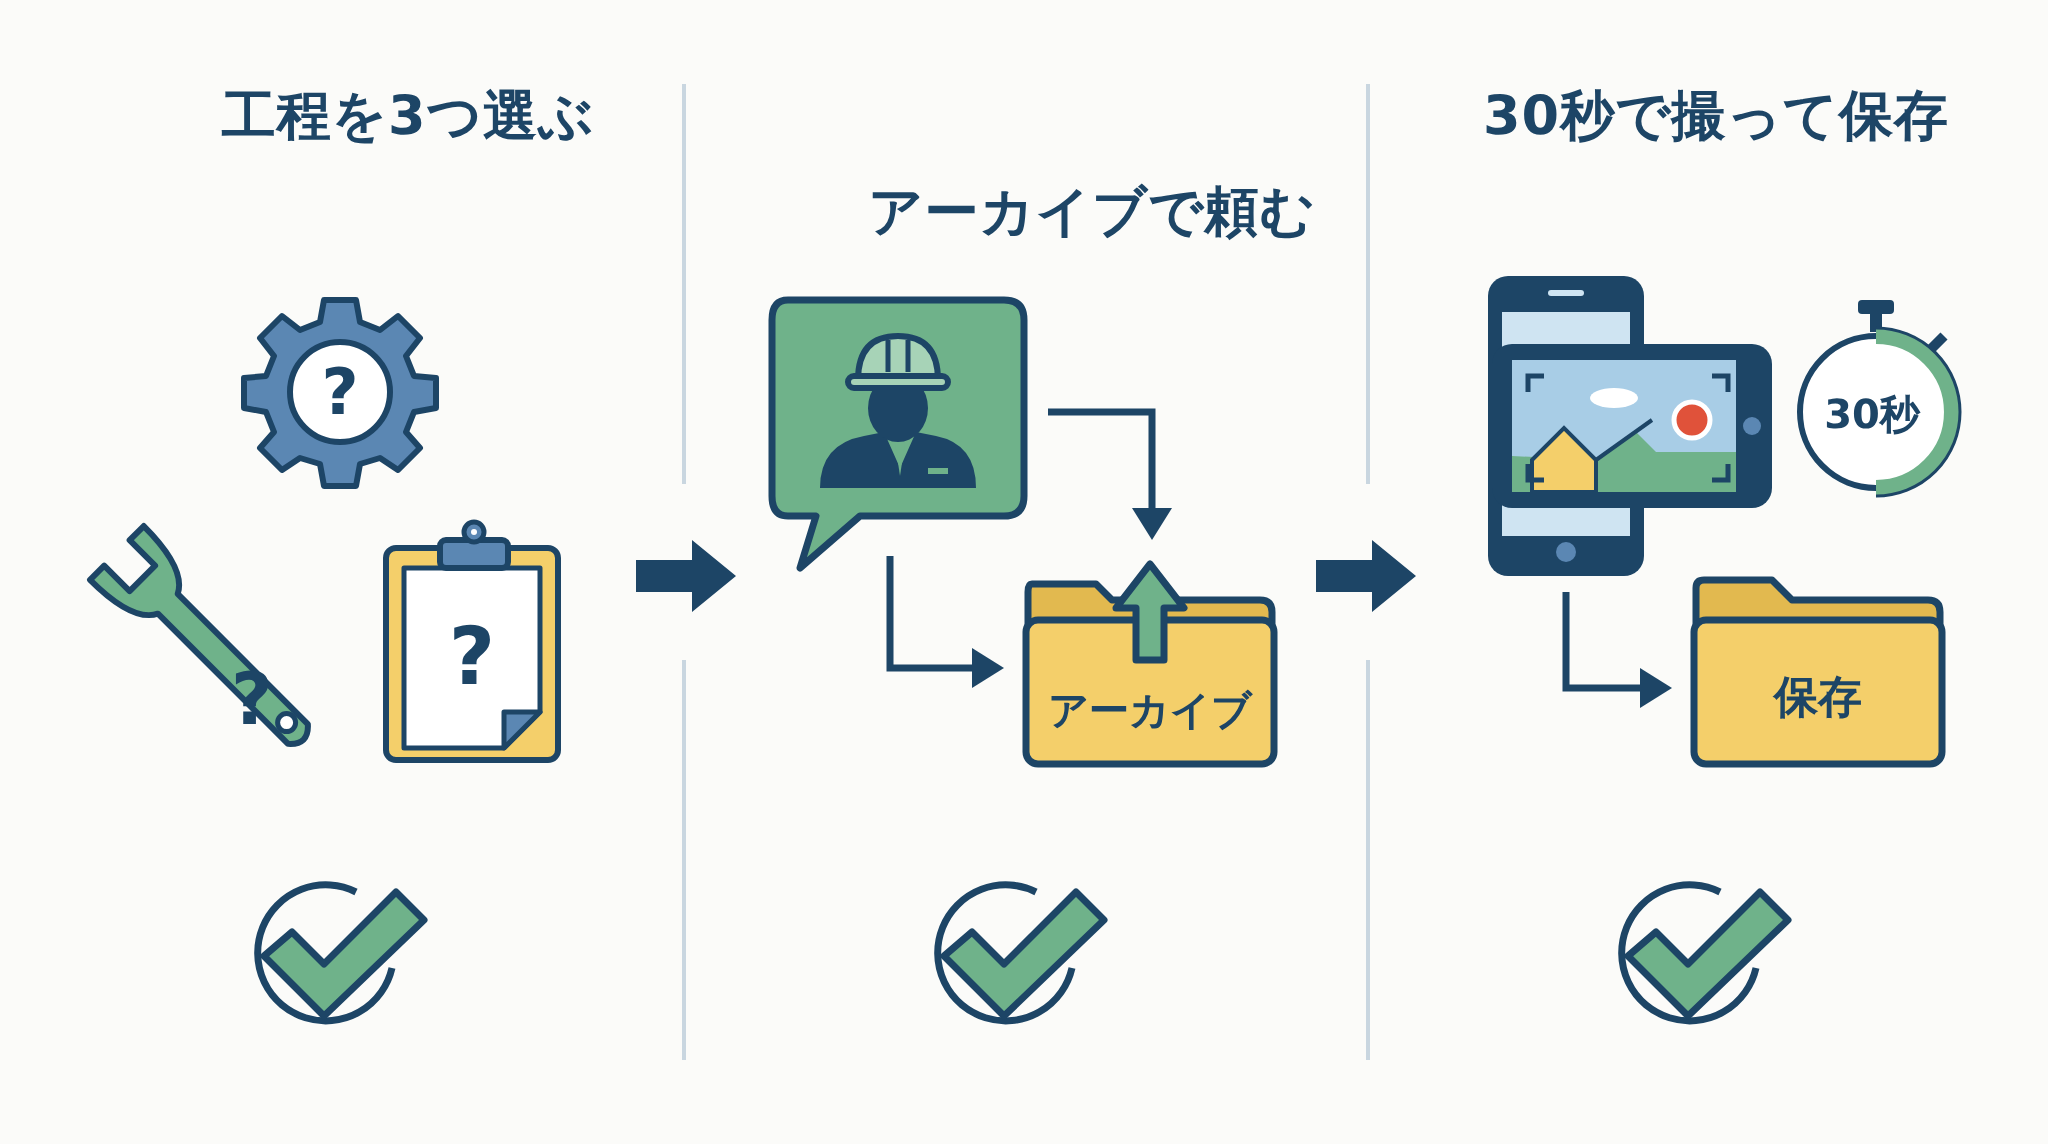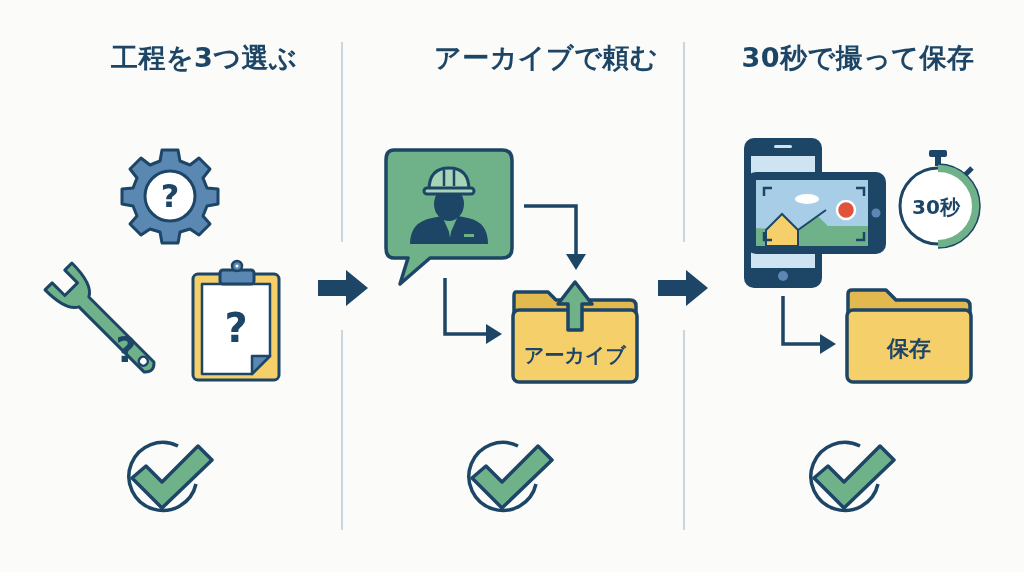--- a/index.html
+++ b/index.html
@@ -6,21 +6,21 @@
   body{width:1024px;height:572px;background:#fbfbf9;position:relative;overflow:hidden;font-family:"DejaVu Sans",sans-serif;}
   .title{position:absolute;top:40px;font-size:27px;font-weight:bold;color:#1d4566;text-align:center;width:408px;letter-spacing:0.5px;}
   .divider{position:absolute;width:2px;background:#c9d6e0;}
   svg{position:absolute;overflow:visible;}
   .lbl{font-family:"DejaVu Sans",sans-serif;font-weight:bold;fill:#1d4566;}
 </style>
 </head>
 <body>
 
 <div class="title" style="left:0;">工程を3つ選ぶ</div>
-<div class="title" style="left:342px;">アーカイブで頼む</div>
+<div class="title" style="left:342px;margin-top:48px;">アーカイブで頼む</div>
 <div class="title" style="left:654px;">30秒で撮って保存</div>
 
 <div class="divider" style="left:341px;top:42px;height:200px;"></div>
 <div class="divider" style="left:341px;top:330px;height:200px;"></div>
 <div class="divider" style="left:683px;top:42px;height:200px;"></div>
 <div class="divider" style="left:683px;top:330px;height:200px;"></div>
 
 <svg style="left:316px;top:268px;" width="56" height="40">
   <polygon points="2,12 30,12 30,2 52,20 30,38 30,28 2,28" fill="#1d4566"></polygon>
 </svg>

